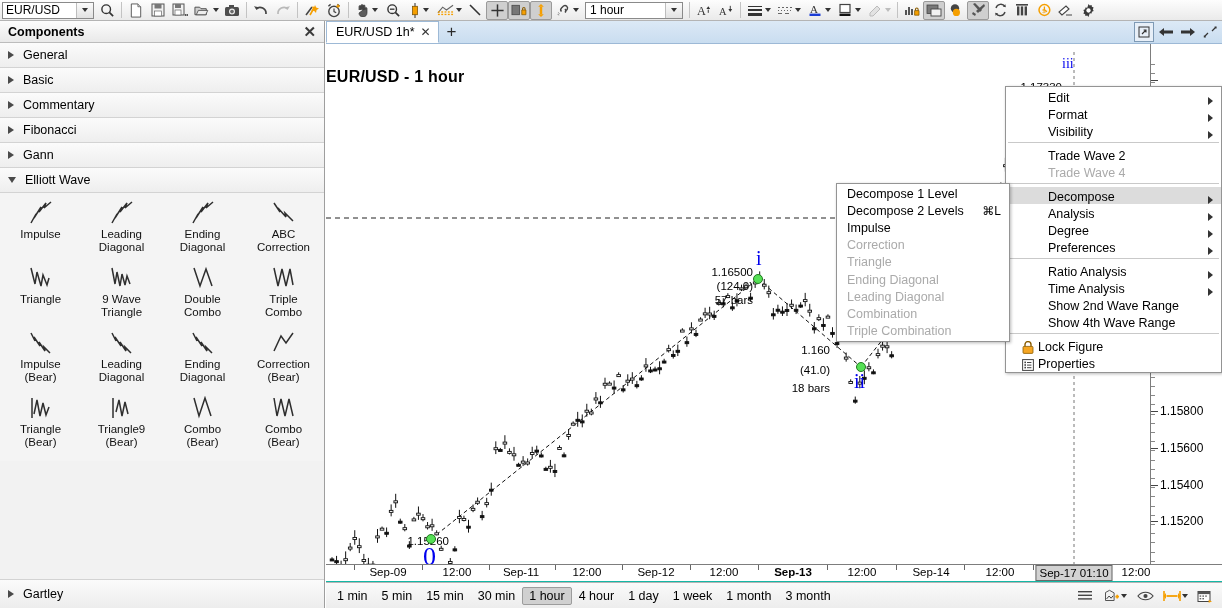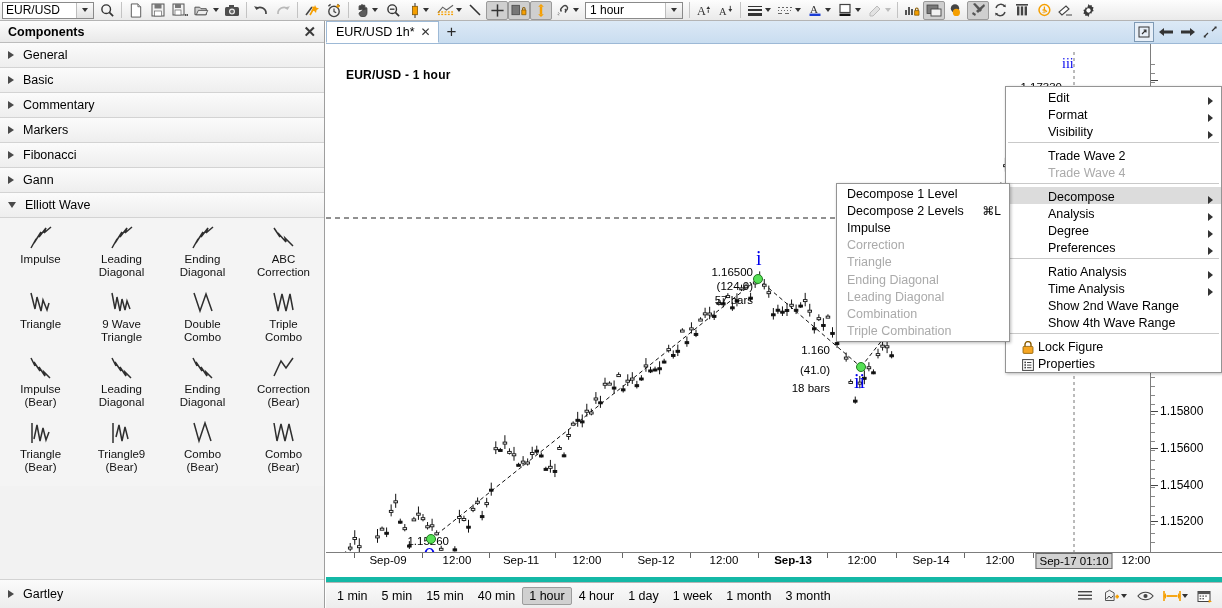--- a/index.html
+++ b/index.html
@@ -96,34 +96,34 @@
   .tab-add{ width:26px; height:22px; display:flex;align-items:center;justify-content:center;
     font-size:17px; color:#2b2b2b; cursor:default;}
   .win-ctrls{ position:absolute; right:2px; top:1px; display:flex; align-items:center; gap:2px;}
   .win-btn{ width:20px;height:20px;display:flex;align-items:center;justify-content:center;cursor:default;}
   .win-btn.box{ border:1px solid #7e9ab5; background:#e7eff8; }
 
   .chart-canvas{
     position:absolute; top:23px; left:0; right:0; bottom:26px; background:#fff;
   }
   .chart-title{
-    position:absolute; left:20px; top:24px; font-weight:bold; font-size:12px; letter-spacing:.2px;
+    position:absolute; left:0; top:24px; font-weight:bold; font-size:16px; letter-spacing:.2px;
   }
   .watermark{ position:absolute; left:8px; bottom:8px; font-size:11.5px; color:#333; }
   .price-axis{
     position:absolute; right:0; top:0; bottom:0; width:72px;
     border-left:1px solid #7d7d7d; background:#fff;
   }
   .price-lbl{ position:absolute; left:9px; font-size:12px; color:#000; transform:translateY(-50%); }
   .tick{ position:absolute; left:0; width:7px; height:1px; background:#444; }
   .tick.sm{ width:4px; background:#888; }
 
   .time-axis{
-    position:absolute; left:0; right:0; bottom:26px; height:30px;
-    border-top:1px solid #7d7d7d; border-bottom:5px solid #14b8a6;
+    position:absolute; left:0; right:0; bottom:26px; height:18px;
+    border-top:1px solid #7d7d7d; border-bottom:1px solid #14b8a6;
     background:#fff;
   }
   .time-lbl{ position:absolute; top:1px; font-size:11.5px; transform:translateX(-50%); white-space:nowrap;}
   .time-cur{
     position:absolute; top:0px; height:16px; transform:translateX(-50%);
     background:#d2d2d2; border:1px solid #6a6a6a; font-size:11.5px;
     padding:0 3px; line-height:14px; white-space:nowrap;
   }
   .time-div{ position:absolute; top:0; width:1px; height:5px; background:#666; }
 
@@ -479,24 +479,20 @@
             <i class="tri right"></i>
             <span>General</span>
           </div>
           <div class="cat-row">
             <i class="tri right"></i>
             <span>Basic</span>
           </div>
           <div class="cat-row">
             <i class="tri right"></i>
             <span>Commentary</span>
-          </div>
-          <div class="cat-row">
-            <i class="tri right"></i>
-            <span>Markers</span>
           </div>
           <div class="cat-row">
             <i class="tri right"></i>
             <span>Fibonacci</span>
           </div>
           <div class="cat-row">
             <i class="tri right"></i>
             <span>Gann</span>
           </div>
           <div class="cat-row">
@@ -1102,21 +1098,21 @@
           <div class="time-div" style="left: 775px;"></div>
           <div class="time-cur" style="left: 748px;">Sep-17 01:10</div>
         </div>
     </div>
 
     <div class="tf-bar">
       <div id="tf-items" style="display:flex;align-items:center;">
           <div class="tf-item">1 min</div>
           <div class="tf-item">5 min</div>
           <div class="tf-item">15 min</div>
-          <div class="tf-item">40 min</div>
+          <div class="tf-item">30 min</div>
           <div class="tf-item sel">1 hour</div>
           <div class="tf-item">4 hour</div>
           <div class="tf-item">1 day</div>
           <div class="tf-item">1 week</div>
           <div class="tf-item">1 month</div>
           <div class="tf-item">3 month</div>
         </div>
       <div class="tf-right">
         <div class="tb-btn">
           <svg width="16" height="13" viewBox="0 0 16 13">

